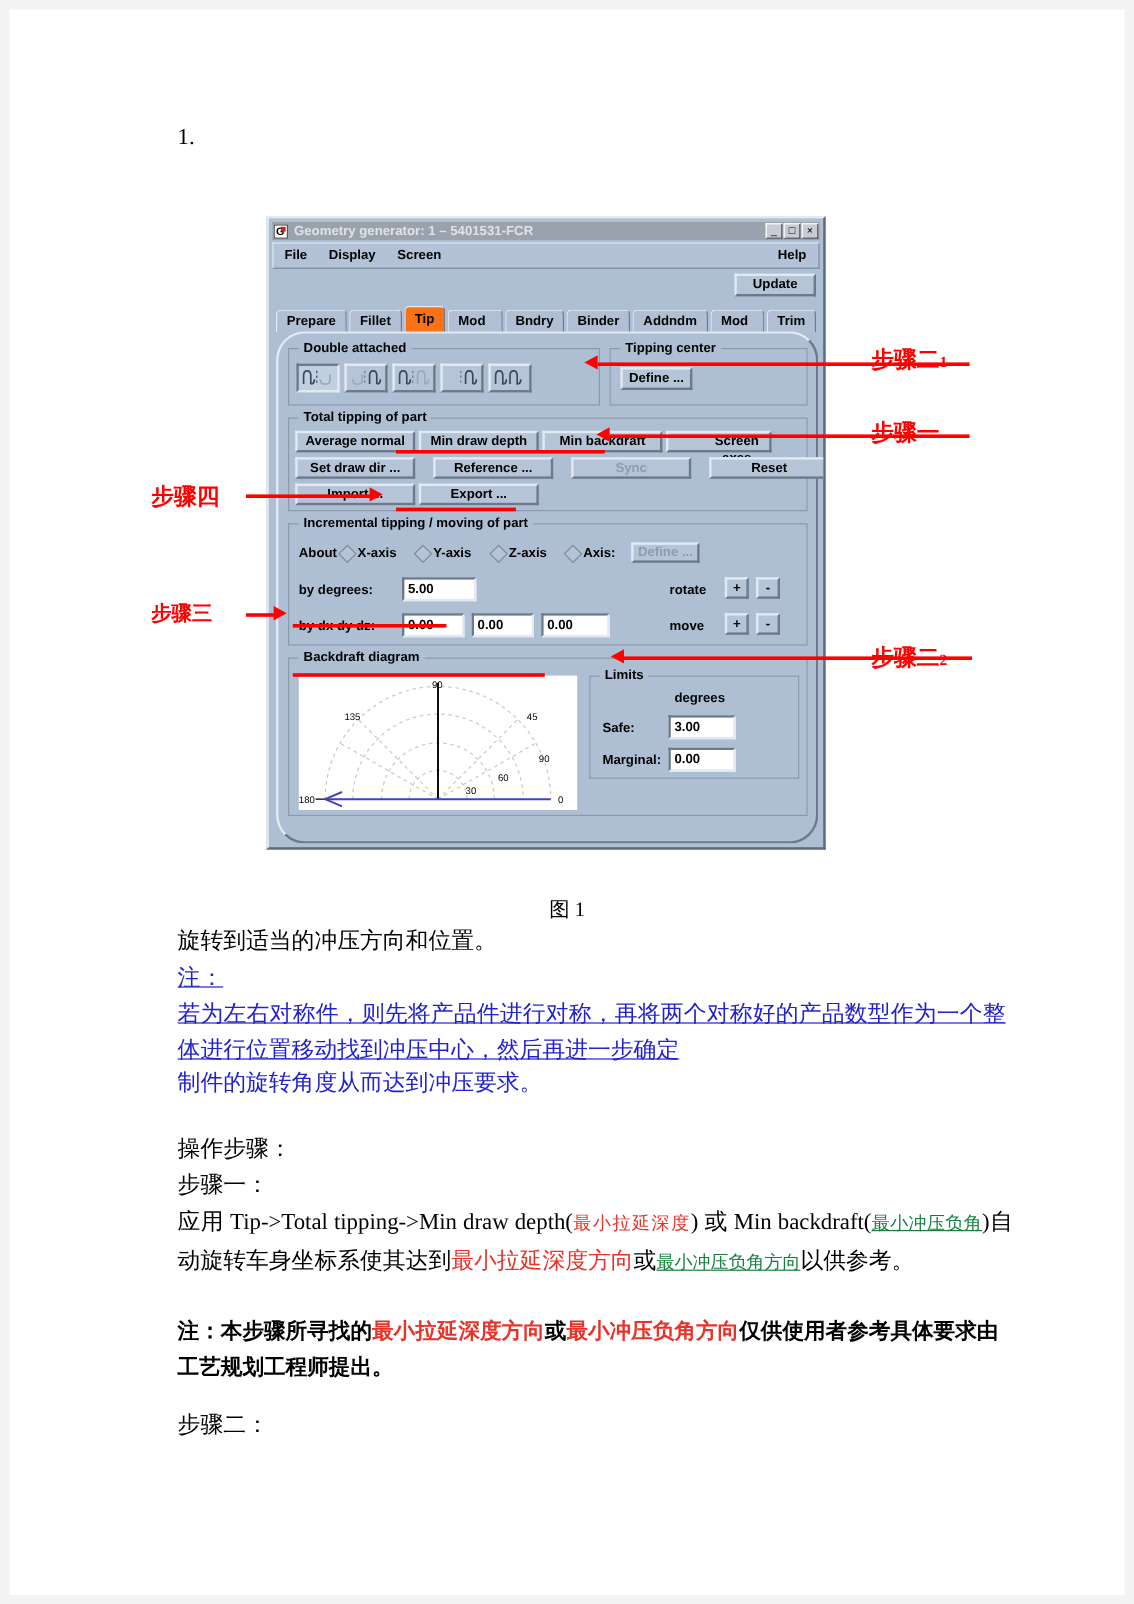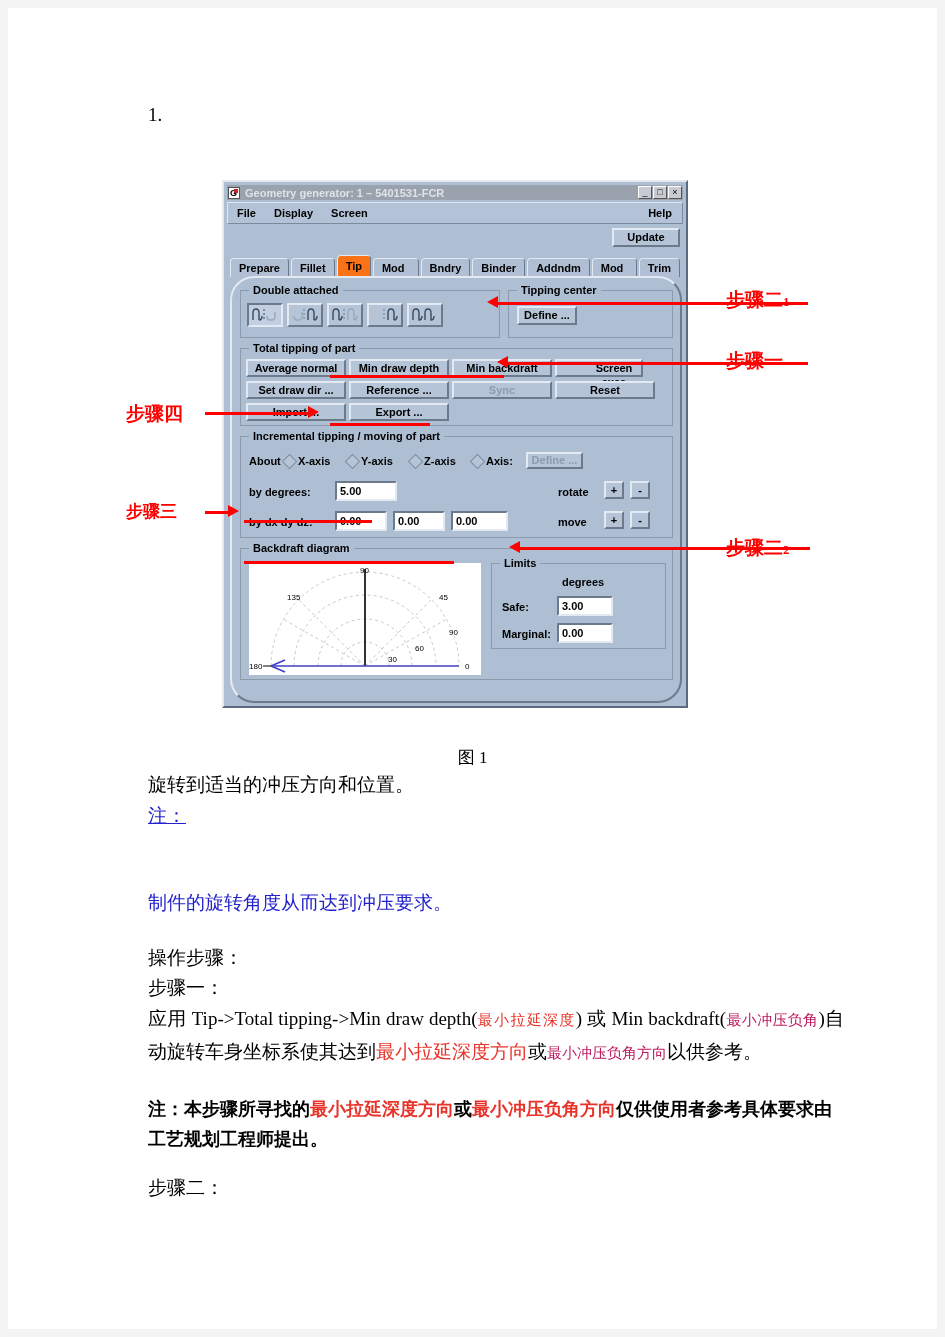--- a/index.html
+++ b/index.html
@@ -33,21 +33,21 @@
 
   .p2{left:140px;top:762px;width:700px;font-size:19px;line-height:30px;}
   .p3{left:140px;top:793px;width:700px;font-size:19px;line-height:30px;}
   .p4{left:140px;top:823px;width:690px;font-size:19px;line-height:30px;text-align:justify;}
   .p5{left:140px;top:880px;width:700px;font-size:19px;line-height:30px;}
 
   .p6{left:140px;top:935px;width:700px;font-size:19px;line-height:30px;}
   .p7{left:140px;top:965px;width:700px;font-size:19px;line-height:30px;}
   .p8{left:140px;top:995px;width:696px;font-size:19px;line-height:31px;text-align:justify;}
   .small-red{color:#e8332a;font-size:15px;letter-spacing:1px;}
-  .small-red2{color:#be185d;font-size:15px;}
+  .small-red2{color:#15803d;font-size:15px;text-decoration:underline;}
   .p9{left:140px;top:1086px;width:700px;font-size:18px;line-height:30px;font-weight:bold;}
   .p10{left:140px;top:1165px;width:700px;font-size:19px;line-height:30px;}
 
   
   #app{
     position:absolute;left:214px;top:172px;width:466px;height:528px;
     background:#aebfd4;
     border-left:2px solid #e6eaf0;
     border-top:2px solid #e6eaf0;
     border-right:2px solid #5a6b80;
@@ -286,21 +286,21 @@
       </div>
 
       <div class="group" style="left:8px;top:70px;width:433px;height:78px;">
         <div class="gtitle">Total tipping of part</div>
         <div style="position:absolute;left:5px;top:10px;display:flex;gap:3px;">
           <div class="btn" style="width:100px;height:18px;line-height:14px;">Average normal</div>
           <div class="btn" style="width:100px;height:18px;line-height:14px;">Min draw depth</div>
           <div class="btn" style="width:100px;height:18px;line-height:14px;">Min backdraft</div>
           <div class="btn" style="width:88px;height:18px;line-height:14px;padding-left:30px;">Screen axes</div>
         </div>
-        <div style="position:absolute;left:5px;top:32px;display:flex;gap:3px;">
+        <div style="position:absolute;left:5px;top:32px;display:flex;gap:15px;">
           <div class="btn" style="width:100px;height:18px;line-height:14px;">Set draw dir ...</div>
           <div class="btn" style="width:100px;height:18px;line-height:14px;">Reference ...</div>
           <div class="btn disabled" style="width:100px;height:18px;line-height:14px;">Sync</div>
           <div class="btn" style="width:100px;height:18px;line-height:14px;">Reset</div>
         </div>
         <div style="position:absolute;left:5px;top:54px;display:flex;gap:3px;">
           <div class="btn" style="width:100px;height:18px;line-height:14px;">Import ...</div>
           <div class="btn" style="width:100px;height:18px;line-height:14px;">Export ...</div>
         </div>
       </div>
@@ -404,20 +404,21 @@
   <div class="redline" style="left:236px;top:553px;width:210px;"></div>
 
   <div class="redline" style="left:512px;top:539px;width:290px;"></div>
   <div class="arrow-l" style="left:501px;top:533px;"></div>
   <div class="ann" style="left:718px;top:527px;font-size:19px;"><span>步骤二</span><span class="sub">2</span></div>
 
   <div class="para caption">图 1</div>
 
   <div class="para p2">旋转到适当的冲压方向和位置。</div>
   <div class="para p3"><span class="blue-u">注：</span></div>
+  <div class="para p4"><span class="blue-u">若为左右对称件，则先将产品件进行对称，再将两个对称好的产品数型作为一个整体进行位置移动找到冲压中心，然后再进一步确定</span></div>
   <div class="para p6">操作步骤：</div>
 
   <div class="para p5"><span class="bluetxt">制件的旋转角度从而达到冲压要求。</span></div>
   <div class="para p7">步骤一：</div>
   <div class="para p8"><span>应用 Tip-&gt;Total  tipping-&gt;Min  draw  depth(</span><span class="small-red">最小拉延深度</span><span>) 或 Min backdraft(</span><span class="small-red2">最小冲压负角</span><span>)自动旋转车身坐标系使其达到</span><span class="redtxt">最小拉延深度方向</span><span>或</span><span class="small-red2">最小冲压负角方向</span><span>以供参考。</span></div>
 
   <div class="para p9"><span>注：本步骤所寻找的</span><span class="redtxt">最小拉延深度方向</span><span>或</span><span class="redtxt">最小冲压负角方向</span><span>仅供使用者参考具体要求由工艺规划工程师提出。</span></div>
 
   <div class="para p10">步骤二：</div>
 

